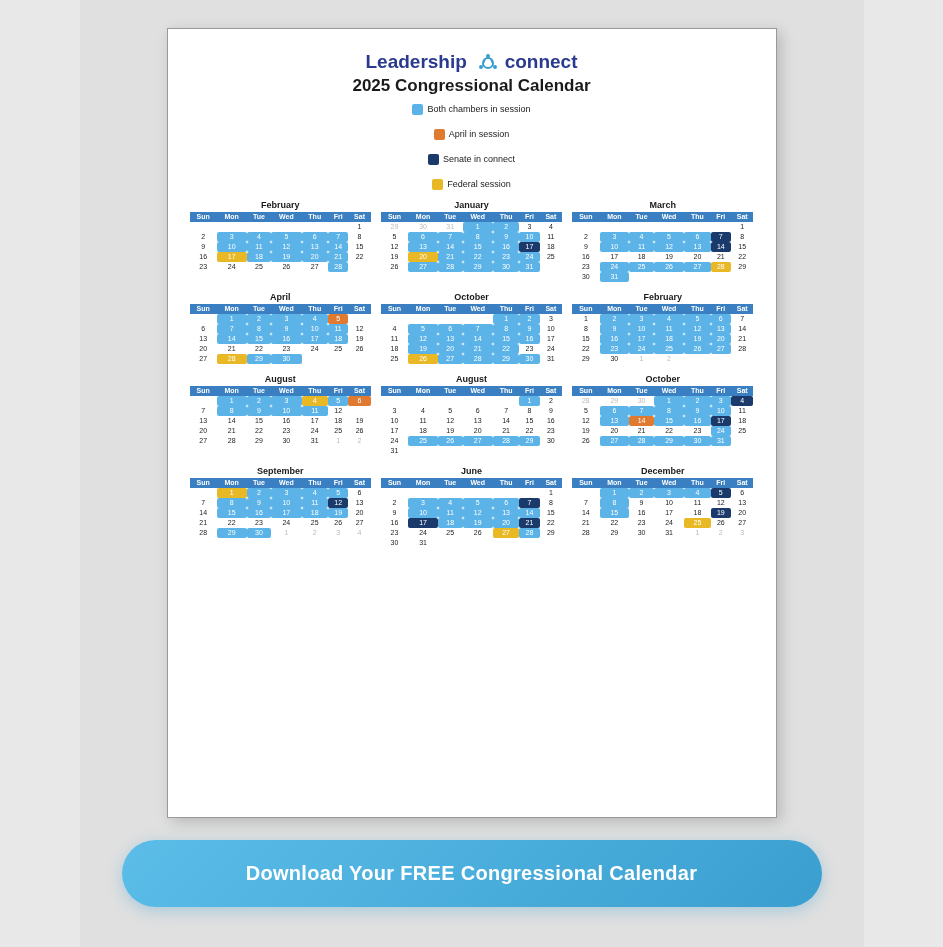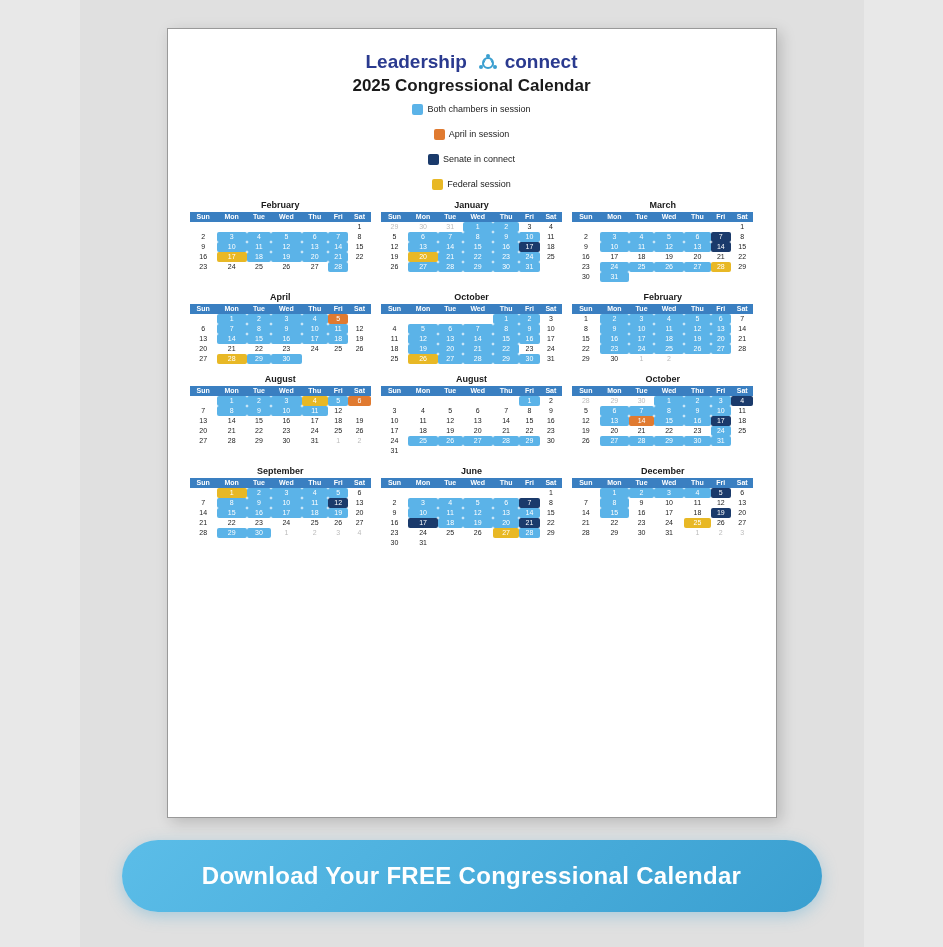--- a/index.html
+++ b/index.html
@@ -168,21 +168,21 @@
       padding: 22px 30px;
       margin-top: 22px;
       display: flex;
       align-items: center;
       justify-content: center;
       cursor: pointer;
       box-shadow: 0 4px 16px rgba(60,160,210,0.35);
     }
 
     .download-btn-text {
-      font-size: 24px;
+      font-size: 20px;
       font-weight: 800;
       color: #fff;
       text-align: center;
       letter-spacing: 0.3px;
     }
   </style>
 </head>
 <body>
 
 <div class="page-wrapper">

